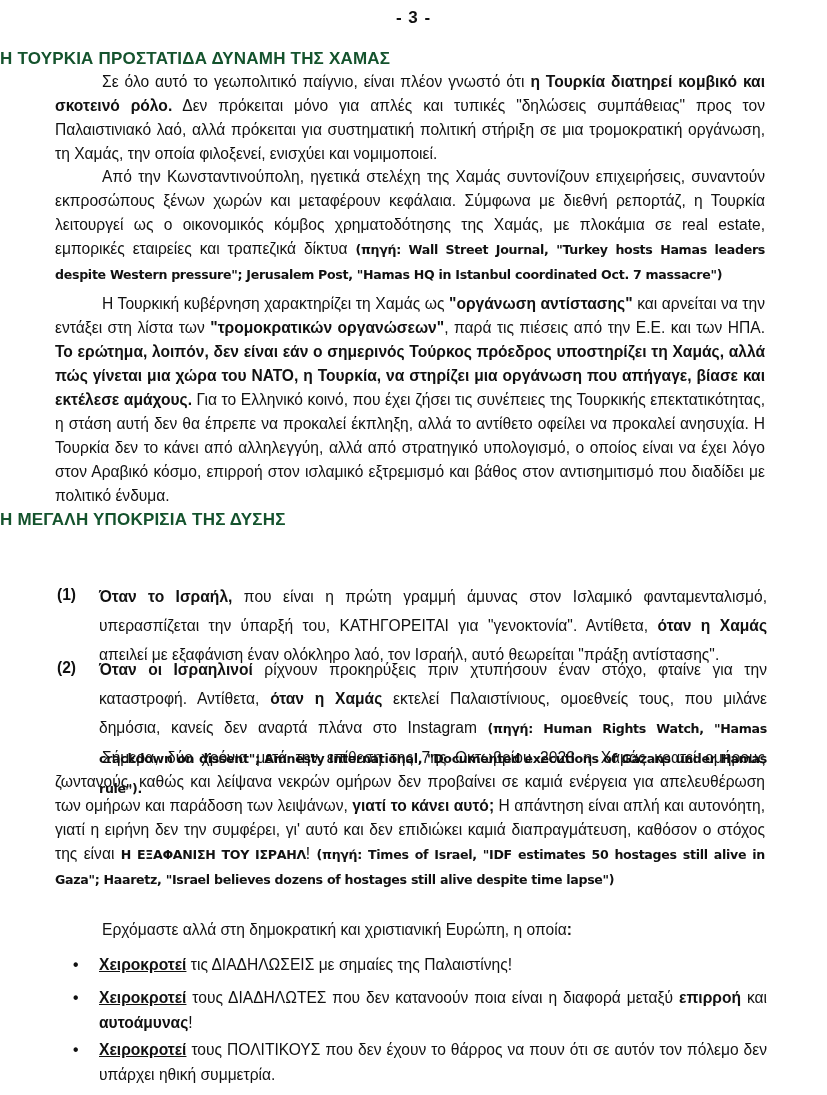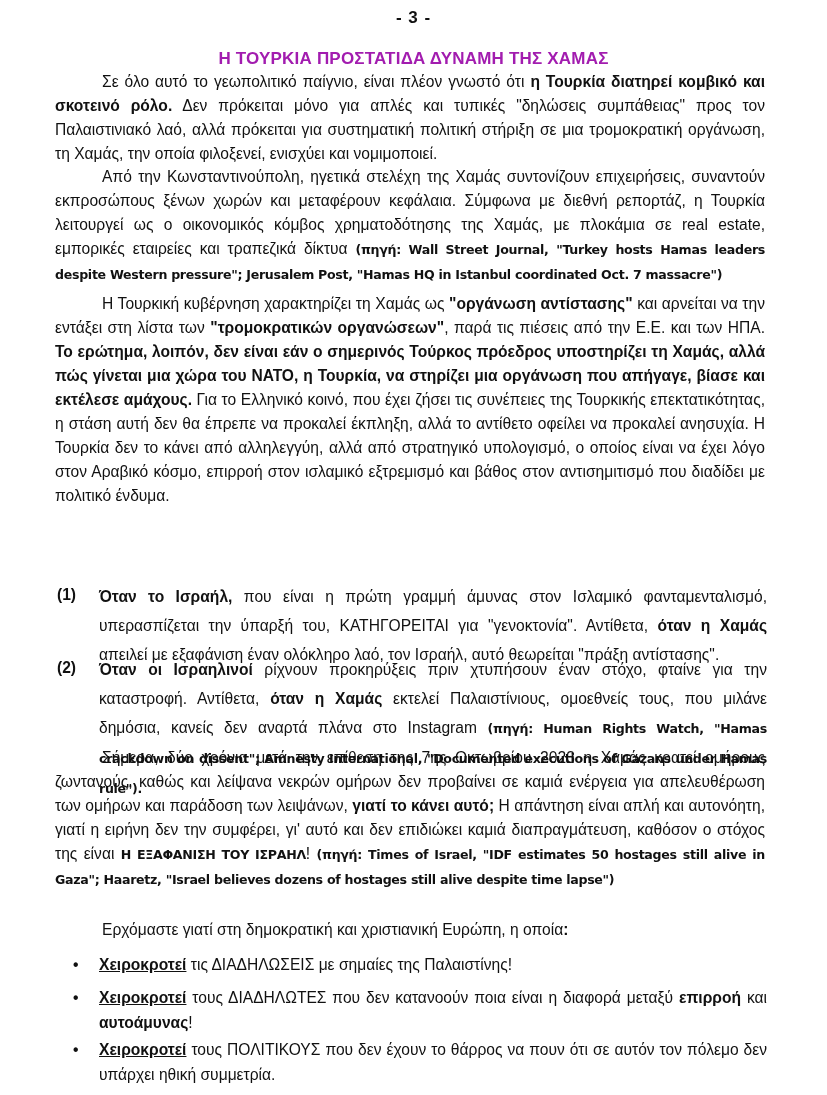--- a/index.html
+++ b/index.html
@@ -7,22 +7,22 @@
     width: 827px; height: 1095px; overflow: hidden; position: relative;
     font-family: "Liberation Sans", "DejaVu Sans", sans-serif;
     color: #111111;
   }
   .page { position: absolute; left: 0; top: 0; width: 827px; height: 1095px; }
   .pagenum {
     position: absolute; top: 8px; left: 0; width: 827px; text-align: center;
     font-weight: bold; font-size: 17px; letter-spacing: 1px;
   }
   .heading {
-    position: absolute; left: 0; width: 827px; text-align: center;
-    font-weight: bold; font-size: 17px; color: #a21caf; letter-spacing: 0.2px;
+    position: absolute; left: 0; width: 827px; text-align: left;
+    font-weight: bold; font-size: 17px; color: #14532d; letter-spacing: 0.2px;
   }
   .para {
     position: absolute; left: 55px; width: 710px;
     font-size: 15.6px; line-height: 24px; text-align: justify;
     text-indent: 47px; transform-origin: left top;
   }
   .src { font-weight: bold; font-size: 12.6px; font-family: "DejaVu Sans", sans-serif; letter-spacing: -0.3px; }
   b { font-weight: bold; }
   u { text-decoration: underline; }
   .num-item { position: absolute; left: 57px; width: 710px; }
@@ -44,33 +44,34 @@
 <body>
 
 <div class="page">
   <div class="pagenum">- 3 -</div>
 
   <div class="heading" style="top:49px">Η ΤΟΥΡΚΙΑ ΠΡΟΣΤΑΤΙΔΑ ΔΥΝΑΜΗ ΤΗΣ ΧΑΜΑΣ</div>
   <div class="para" style="top:70px"><span>Σε όλο αυτό το γεωπολιτικό παίγνιο, είναι πλέον γνωστό ότι </span><b><span>η Τουρκία διατηρεί κομβικό και σκοτεινό ρόλο.</span></b><span> Δεν πρόκειται μόνο για απλές και τυπικές "δηλώσεις συμπάθειας" προς τον Παλαιστινιακό λαό, αλλά πρόκειται για συστηματική πολιτική στήριξη σε μια τρομοκρατική οργάνωση, τη Χαμάς, την οποία φιλοξενεί, ενισχύει και νομιμοποιεί.</span></div>
   <div class="para" style="top:165px"><span>Από την Κωνσταντινούπολη, ηγετικά στελέχη της Χαμάς συντονίζουν επιχειρήσεις, συναντούν εκπροσώπους ξένων χωρών και μεταφέρουν κεφάλαια. Σύμφωνα με διεθνή ρεπορτάζ, η Τουρκία λειτουργεί ως ο οικονομικός κόμβος χρηματοδότησης της Χαμάς, με πλοκάμια σε real estate, εμπορικές εταιρείες και τραπεζικά δίκτυα </span><span class="src">(πηγή: Wall Street Journal, "Turkey hosts Hamas leaders despite Western pressure"; Jerusalem Post, "Hamas HQ in Istanbul coordinated Oct. 7 massacre")</span></div>
   <div class="para" style="top:292px"><span>Η Τουρκική κυβέρνηση χαρακτηρίζει τη Χαμάς ως </span><b><span>"οργάνωση αντίστασης"</span></b><span> και αρνείται να την εντάξει στη λίστα των </span><b><span>"τρομοκρατικών οργανώσεων"</span></b><span>, παρά τις πιέσεις από την Ε.Ε. και των ΗΠΑ. </span><b><span>Το ερώτημα, λοιπόν, δεν είναι εάν ο σημερινός Τούρκος πρόεδρος υποστηρίζει τη Χαμάς, αλλά πώς γίνεται μια χώρα του ΝΑΤΟ, η Τουρκία, να στηρίζει μια οργάνωση που απήγαγε, βίασε και εκτέλεσε αμάχους.</span></b><span> Για το Ελληνικό κοινό, που έχει ζήσει τις συνέπειες της Τουρκικής επεκτατικότητας, η στάση αυτή δεν θα έπρεπε να προκαλεί έκπληξη, αλλά το αντίθετο οφείλει να προκαλεί ανησυχία. Η Τουρκία δεν το κάνει από αλληλεγγύη, αλλά από στρατηγικό υπολογισμό, ο οποίος είναι να έχει λόγο στον Αραβικό κόσμο, επιρροή στον ισλαμικό εξτρεμισμό και βάθος στον αντισημιτισμό που διαδίδει με πολιτικό ένδυμα.</span></div>
 
+  <div class="heading" style="top:510px">Η ΜΕΓΑΛΗ ΥΠΟΚΡΙΣΙΑ ΤΗΣ ΔΥΣΗΣ</div>
 
   <div class="num-item" style="top:582px">
     <span class="num">(1)</span>
     <div class="txt"><b><span>Όταν το Ισραήλ,</span></b><span> που είναι η πρώτη γραμμή άμυνας στον Ισλαμικό φανταμενταλισμό, υπερασπίζεται την ύπαρξή του, ΚΑΤΗΓΟΡΕΙΤΑΙ για "γενοκτονία". Αντίθετα, </span><b><span>όταν η Χαμάς</span></b><span> απειλεί με εξαφάνιση έναν ολόκληρο λαό, τον Ισραήλ, αυτό θεωρείται "πράξη αντίστασης".</span></div>
   </div>
   <div class="num-item" style="top:655px">
     <span class="num">(2)</span>
     <div class="txt"><b><span>Όταν οι Ισραηλινοί</span></b><span> ρίχνουν προκηρύξεις πριν χτυπήσουν έναν στόχο, φταίνε για την καταστροφή. Αντίθετα, </span><b><span>όταν η Χαμάς</span></b><span> εκτελεί Παλαιστίνιους, ομοεθνείς τους, που μιλάνε δημόσια, κανείς δεν αναρτά πλάνα στο Instagram </span><span class="src">(πηγή: Human Rights Watch, "Hamas crackdown on dissent"; Amnesty International, "Documented executions of Gazans under Hamas rule").</span></div>
   </div>
 
   <div class="para" style="top:746px"><span>Σήμερα, δύο χρόνια μετά την επίθεση της 7ης Οκτωβρίου 2023 η Χαμάς κρατεί ομήρους ζωντανούς, καθώς και λείψανα νεκρών ομήρων δεν προβαίνει σε καμιά ενέργεια για απελευθέρωση των ομήρων και παράδοση των λειψάνων, </span><b><span>γιατί το κάνει αυτό;</span></b><span> Η απάντηση είναι απλή και αυτονόητη, γιατί η ειρήνη δεν την συμφέρει, γι' αυτό και δεν επιδιώκει καμιά διαπραγμάτευση, καθόσον ο στόχος της είναι </span><span class="src">Η ΕΞΑΦΑΝΙΣΗ ΤΟΥ ΙΣΡΑΗΛ</span><span>! </span><span class="src">(πηγή: Times of Israel, "IDF estimates 50 hostages still alive in Gaza"; Haaretz, "Israel believes dozens of hostages still alive despite time lapse")</span></div>
 
-  <div class="para" style="top:918px"><span>Ερχόμαστε γιατί στη δημοκρατική και χριστιανική Ευρώπη, η οποία</span><b><span>:</span></b></div>
+  <div class="para" style="top:918px"><span>Ερχόμαστε αλλά στη δημοκρατική και χριστιανική Ευρώπη, η οποία</span><b><span>:</span></b></div>
 
   <div class="bullet-item" style="top:952px">
     <span class="dot">•</span>
     <div class="txt"><u><b><span>Χειροκροτεί</span></b></u><span> τις ΔΙΑΔΗΛΩΣΕΙΣ με σημαίες της Παλαιστίνης!</span></div>
   </div>
   <div class="bullet-item" style="top:985px">
     <span class="dot">•</span>
     <div class="txt"><u><b><span>Χειροκροτεί</span></b></u><span> τους ΔΙΑΔΗΛΩΤΕΣ που δεν κατανοούν ποια είναι η διαφορά μεταξύ </span><b><span>επιρροή</span></b><span> και </span><b><span>αυτοάμυνας</span></b><span>!</span></div>
   </div>
   <div class="bullet-item" style="top:1037px">

